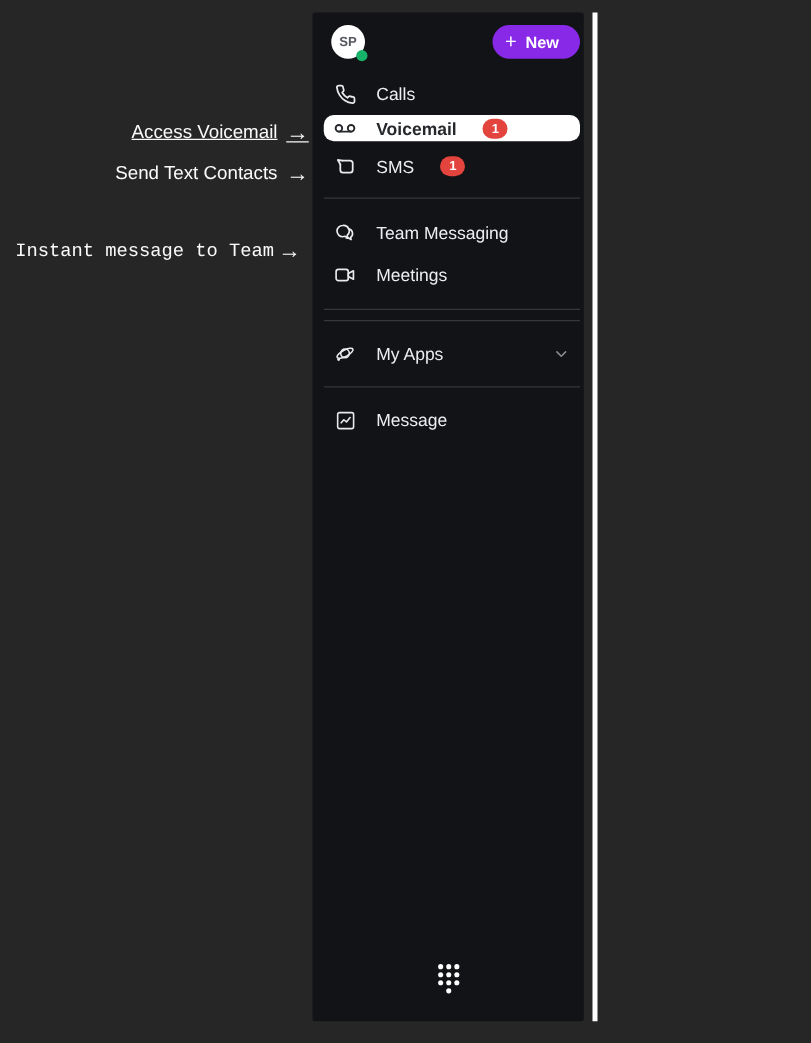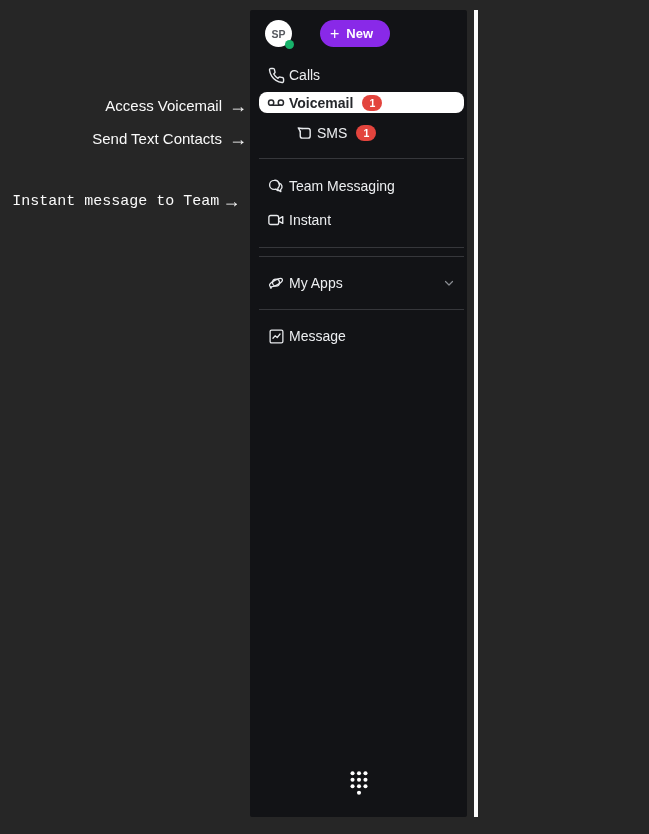--- a/index.html
+++ b/index.html
@@ -7,39 +7,38 @@
     width:649px;height:834px;position:relative;overflow:hidden;
     background:#262626;
     font-family:"Liberation Sans", sans-serif;
   }
   
   .annotation{
     position:absolute;display:flex;align-items:center;gap:7px;
     color:#fafafa;font-size:15px;line-height:19px;white-space:nowrap;
   }
   .annotation .arrow{font-size:18px;font-weight:bold;line-height:16px;}
-  #ann-voicemail{top:96px;right:402px;}
+  #ann-voicemail{top:96px;right:402px;text-decoration:underline;}
   #ann-sms{top:129px;right:402px;}
   #ann-team{top:192px;right:412px;font-family:Liberation Mono, monospace;}
 
   
   .sidebar{
     position:absolute;left:250px;top:10px;width:217px;height:807px;
     background:#121316;border-radius:2px;color:#eceef0;
   }
   .edge-line{
     position:absolute;left:474px;top:10px;width:4px;height:807px;
     background:#fdfdfd;
   }
 
   
   .sb-header{
-    display:flex;align-items:flex-start;
+    display:flex;justify-content:space-between;align-items:flex-start;
     padding:10px 3px 0 15px;
-    gap:28px;
   }
   .avatar{
     position:relative;width:27px;height:27px;border-radius:50%;
     background:#ffffff;color:#55585e;font-size:10.5px;font-weight:bold;
     display:flex;align-items:center;justify-content:center;cursor:pointer;
   }
   .presence-dot{
     position:absolute;right:-2px;bottom:-2px;width:9px;height:9px;
     border-radius:50%;background:#17b26a;
   }
@@ -47,30 +46,30 @@
     height:27px;min-width:70px;padding:0 14px 0 10px;border:none;border-radius:14px;
     background:#8929e8;color:#ffffff;font-size:13px;font-weight:bold;
     display:flex;align-items:center;gap:7px;cursor:pointer;
     font-family:"Liberation Sans", sans-serif;
   }
   .new-btn .plus{font-size:16px;font-weight:normal;line-height:16px;}
 
   
   .nav{margin-top:11px;}
   .nav-item{
-    height:34px;display:flex;align-items:center;gap:4px;
+    height:34px;display:flex;align-items:center;gap:16px;
     padding:0 12px 0 17px;font-size:14px;color:#eceef0;cursor:pointer;
   }
   .nav-item .ic{width:18px;height:18px;display:flex;align-items:center;justify-content:center;flex:none;color:#e8eaed;}
   .nav-item.selected{
     background:#ffffff;color:#26282c;font-weight:bold;
     border-radius:8px;margin:0 3px 0 9px;height:21px;padding-left:8px;
   }
   .nav-item.selected .ic{color:#26282c;}
-  .nav-item.after-selected{margin-top:3px;margin-left:28px;}
+  .nav-item.after-selected{margin-top:3px;}
   .badge{
     margin-left:5px;min-width:16px;height:16px;border-radius:8px;
     background:#e3443d;color:#ffffff;font-size:10.5px;font-weight:bold;
     display:flex;align-items:center;justify-content:center;padding:0 2px;
   }
   .chevron{margin-left:auto;color:#8a8d92;display:flex;}
   .divider{height:1px;background:#36373b;margin:8px 3px 10px 9px;border:none;}
   .divider.d2{margin:10px 3px 8px 9px;}
   .divider.d3{margin:7px 3px 9px 9px;}
   .divider.d4{margin:9px 3px 9px 9px;}
@@ -157,21 +156,21 @@
       <span>Team Messaging</span>
     </div>
 
     <div class="nav-item">
       <span class="ic">
         <svg width="18" height="18" viewBox="0 0 24 24" fill="none" stroke="currentColor" stroke-width="1.8" stroke-linecap="round" stroke-linejoin="round">
             <rect x="2.5" y="6" width="13" height="12" rx="2.5"></rect>
             <path d="M15.5 10.5 21 7.5v9l-5.5-3z"></path>
           </svg>
       </span>
-      <span>Instant</span>
+      <span>Meetings</span>
     </div>
 
     <hr class="divider d2">
 
 
     <hr class="divider d3">
 
     <div class="nav-item">
       <span class="ic">
         <svg width="18" height="18" viewBox="0 0 24 24" fill="none" stroke="currentColor" stroke-width="1.7" stroke-linecap="round">

